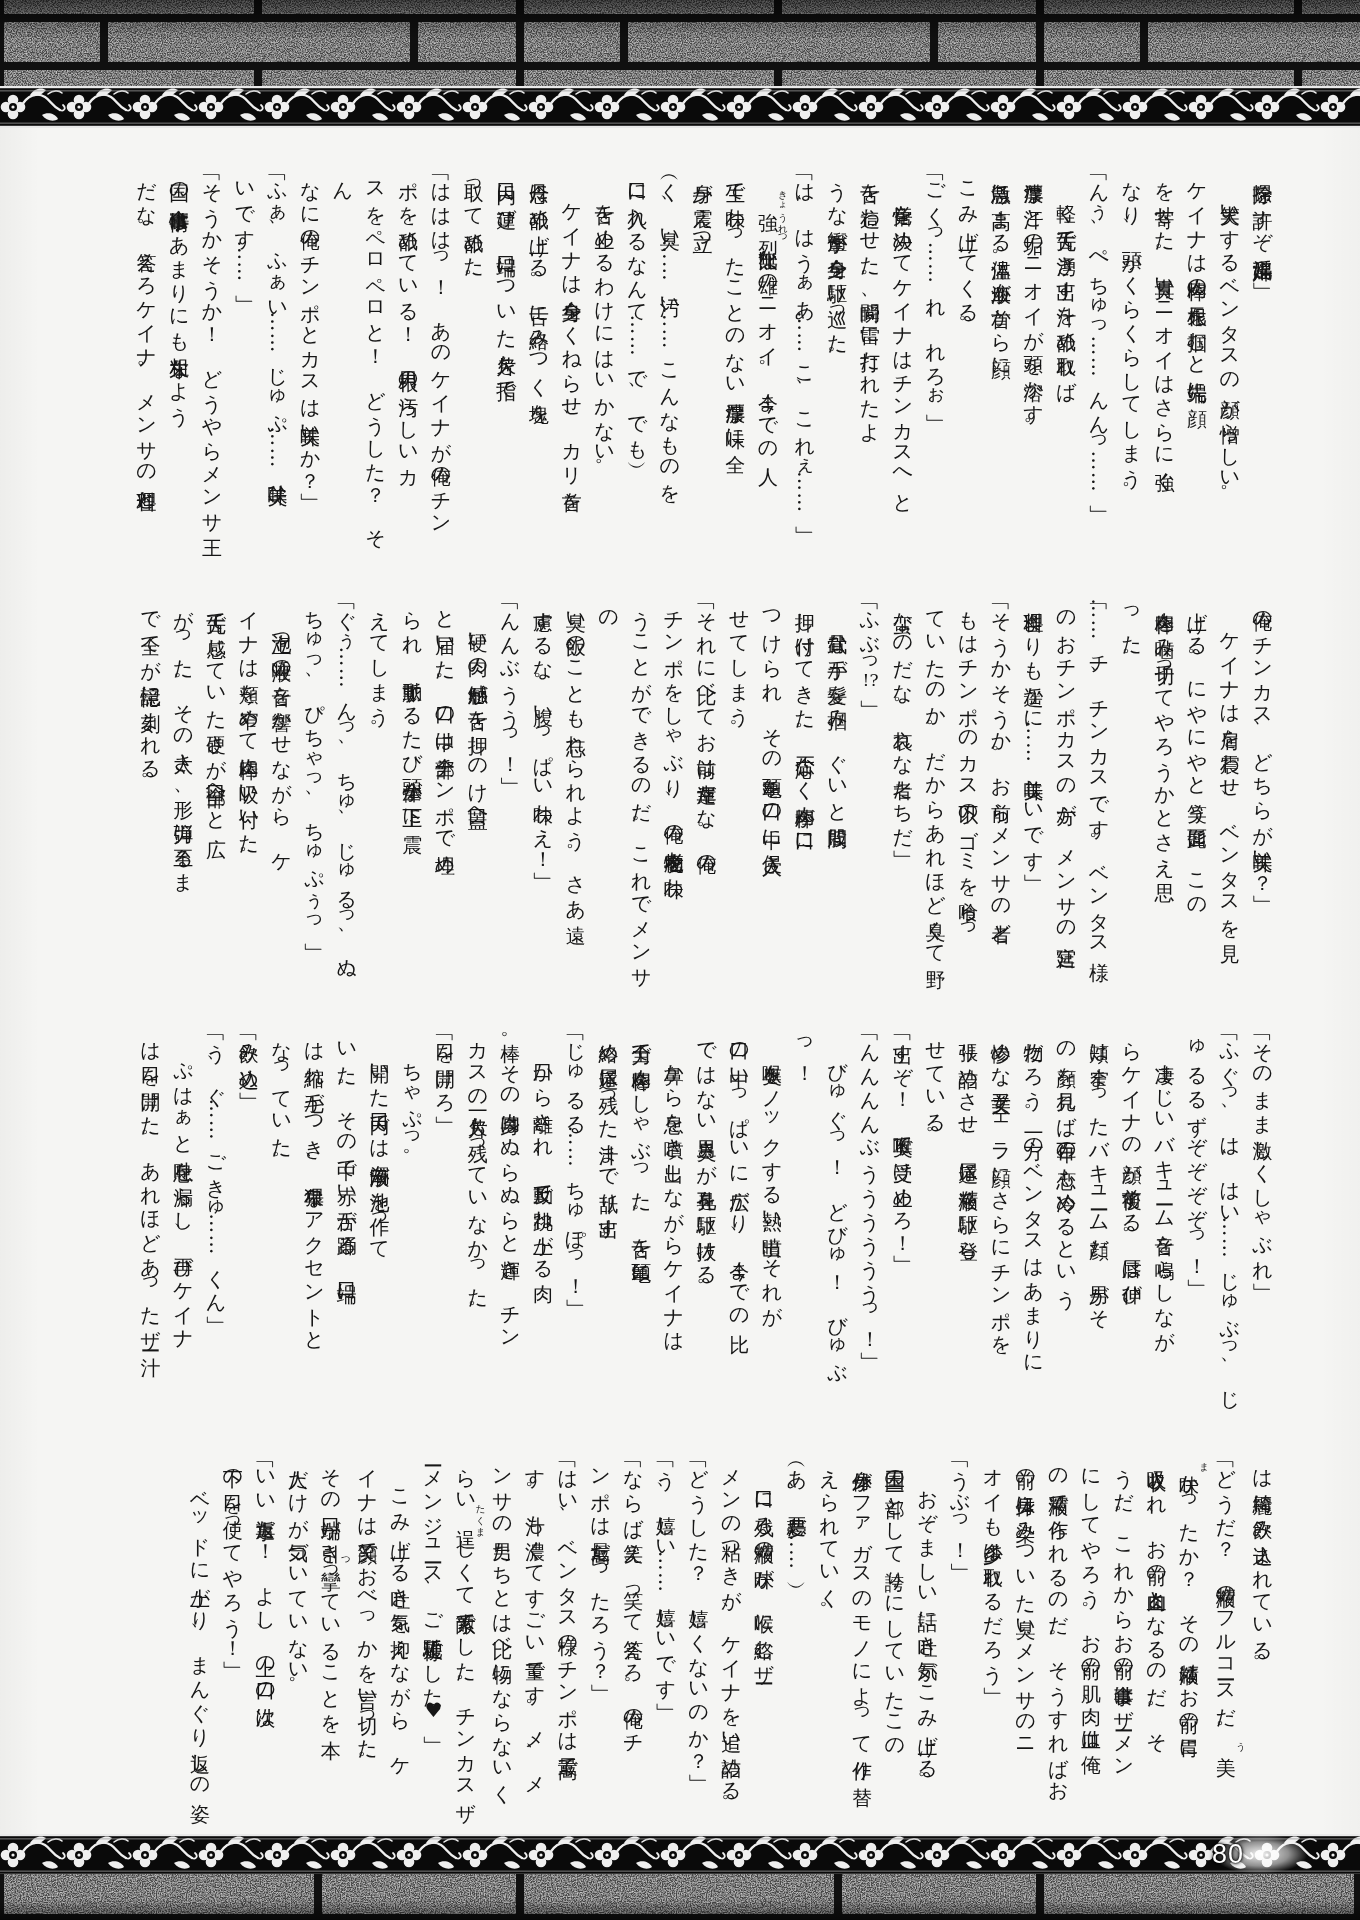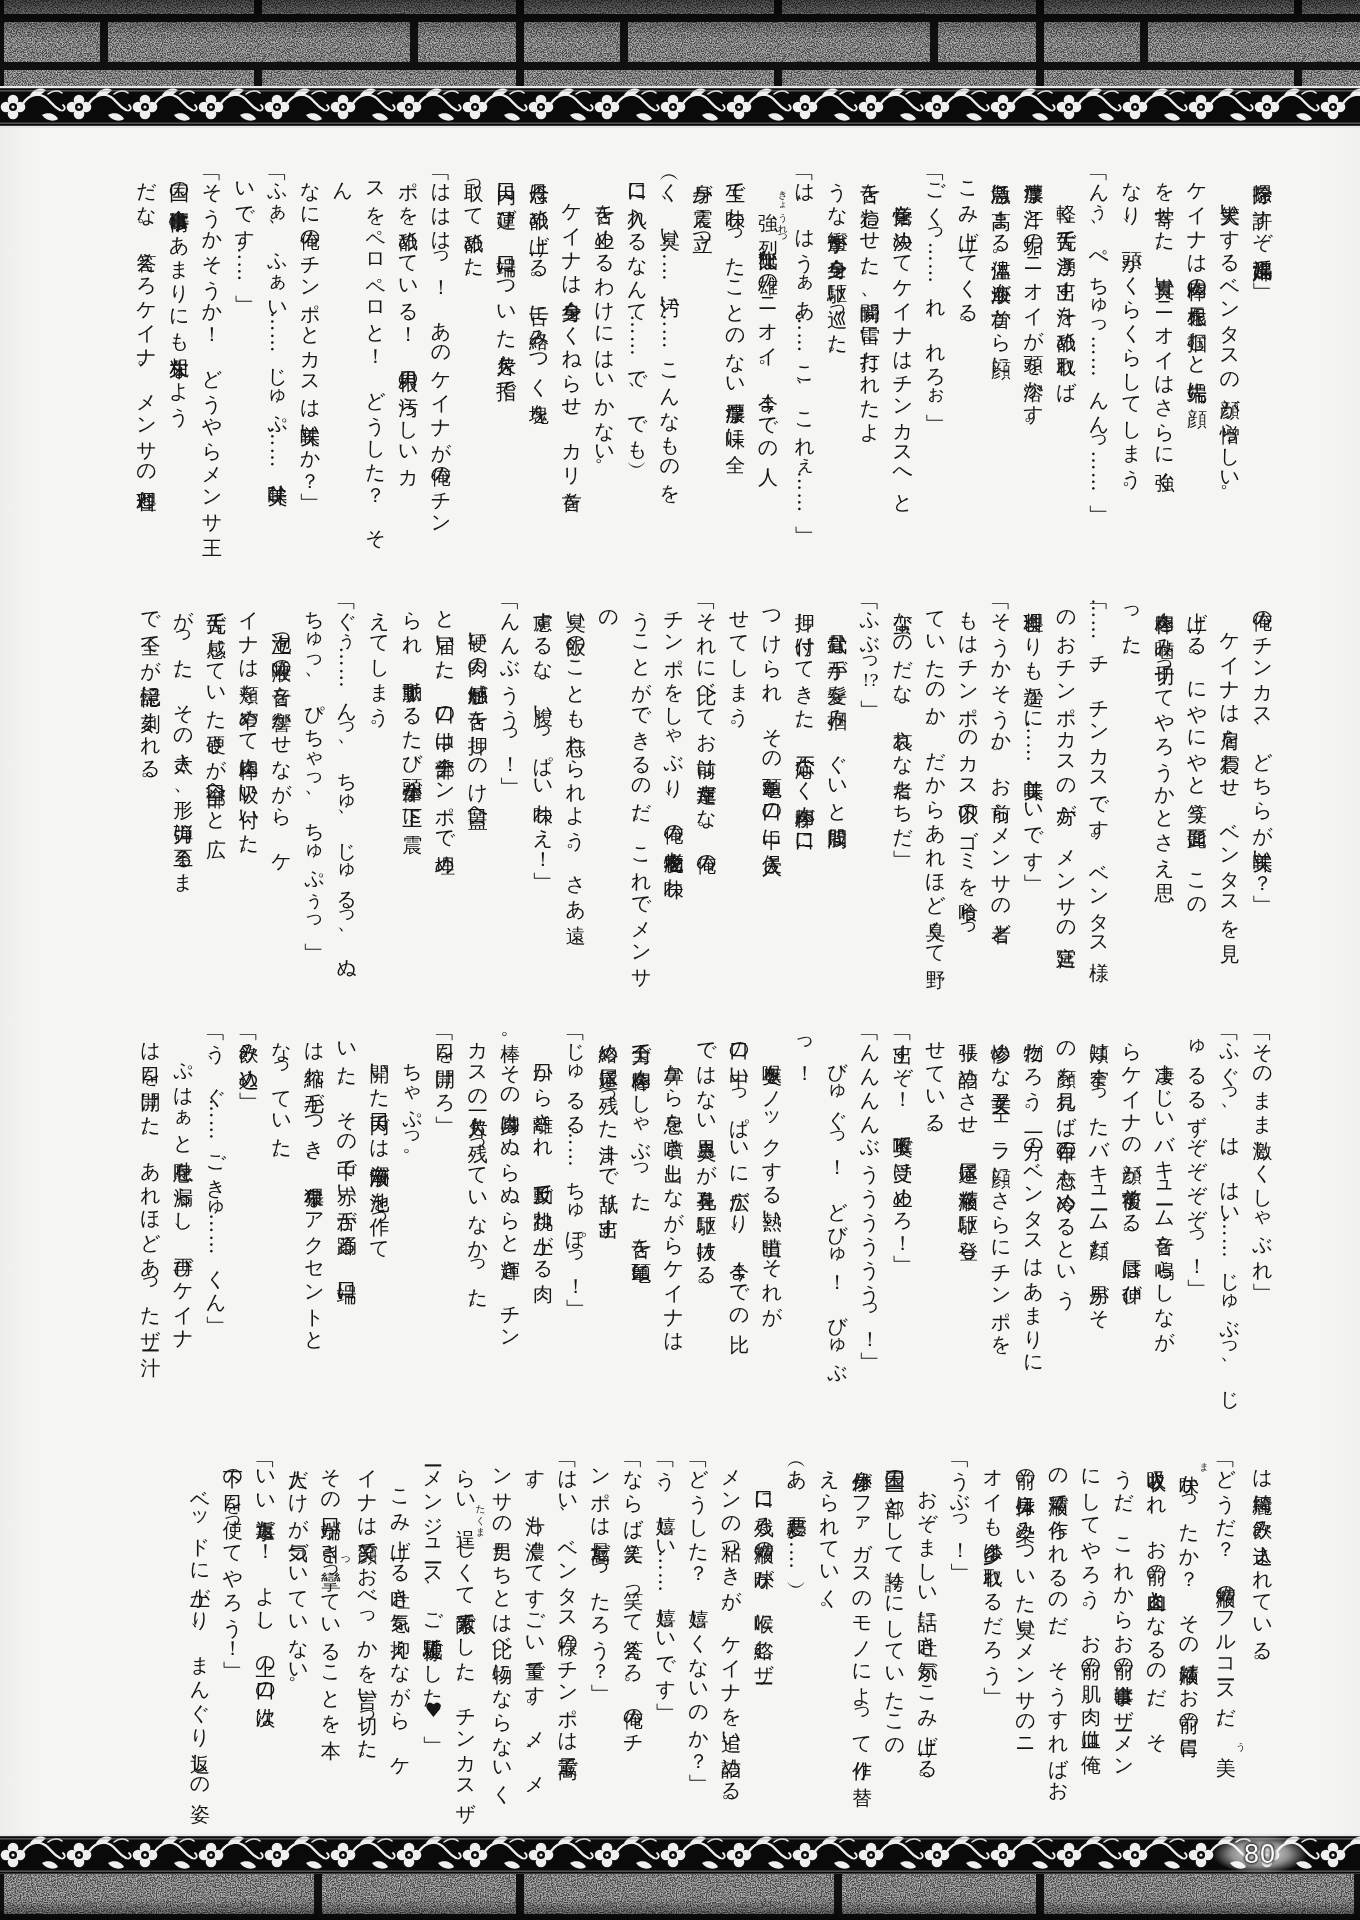--- a/index.html
+++ b/index.html
@@ -13,21 +13,21 @@
   .brick-top{top:0;height:88px;}
   .brick-bottom{bottom:0;height:46px;}
   .brick svg,.band svg{display:block;width:100%;height:100%;}
   
   .band{position:absolute;left:0;width:100%;height:42px;}
   .band-top{top:86px;}
   .band-bottom{bottom:44px;}
   
   .pageno-wrap{
     position:absolute;bottom:46px;right:52px;width:96px;height:40px;
-    display:flex;align-items:center;justify-content:center;
+    display:flex;align-items:center;
     background:radial-gradient(ellipse at center,rgba(255,255,255,0.95) 0%,rgba(255,255,255,0.55) 42%,rgba(255,255,255,0) 70%);
   }
   .pageno-wrap span{
     font-family:"Liberation Sans","DejaVu Sans",sans-serif;
     font-size:27px;color:#ffffff;letter-spacing:1px;
     text-shadow:0 0 2px #000,0 0 3px #000,0 0 5px rgba(0,0,0,.8);
   }
   
   .tblock{
     position:absolute;right:81px;height:388px;

